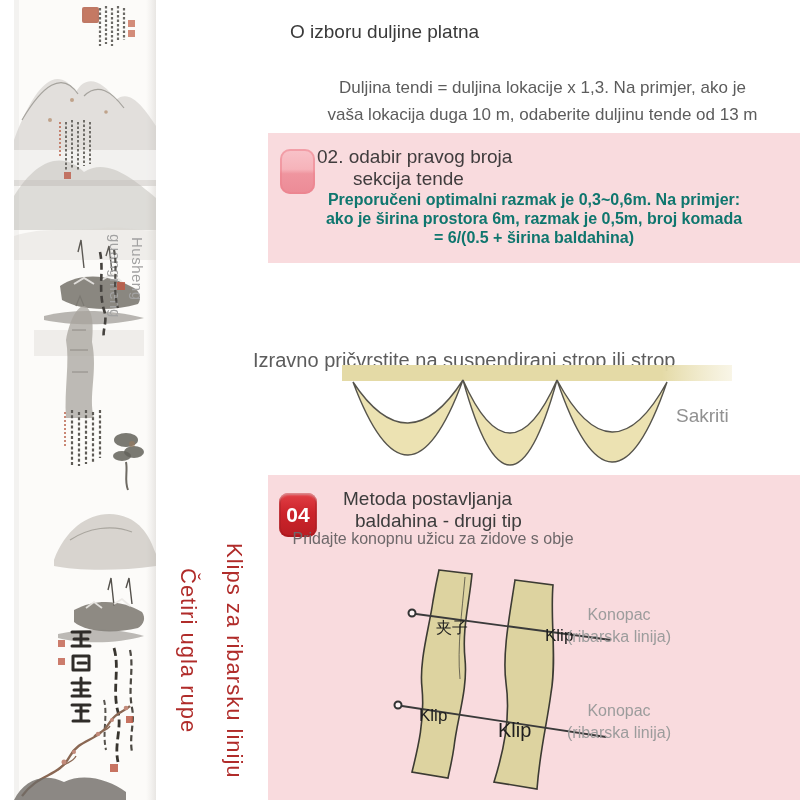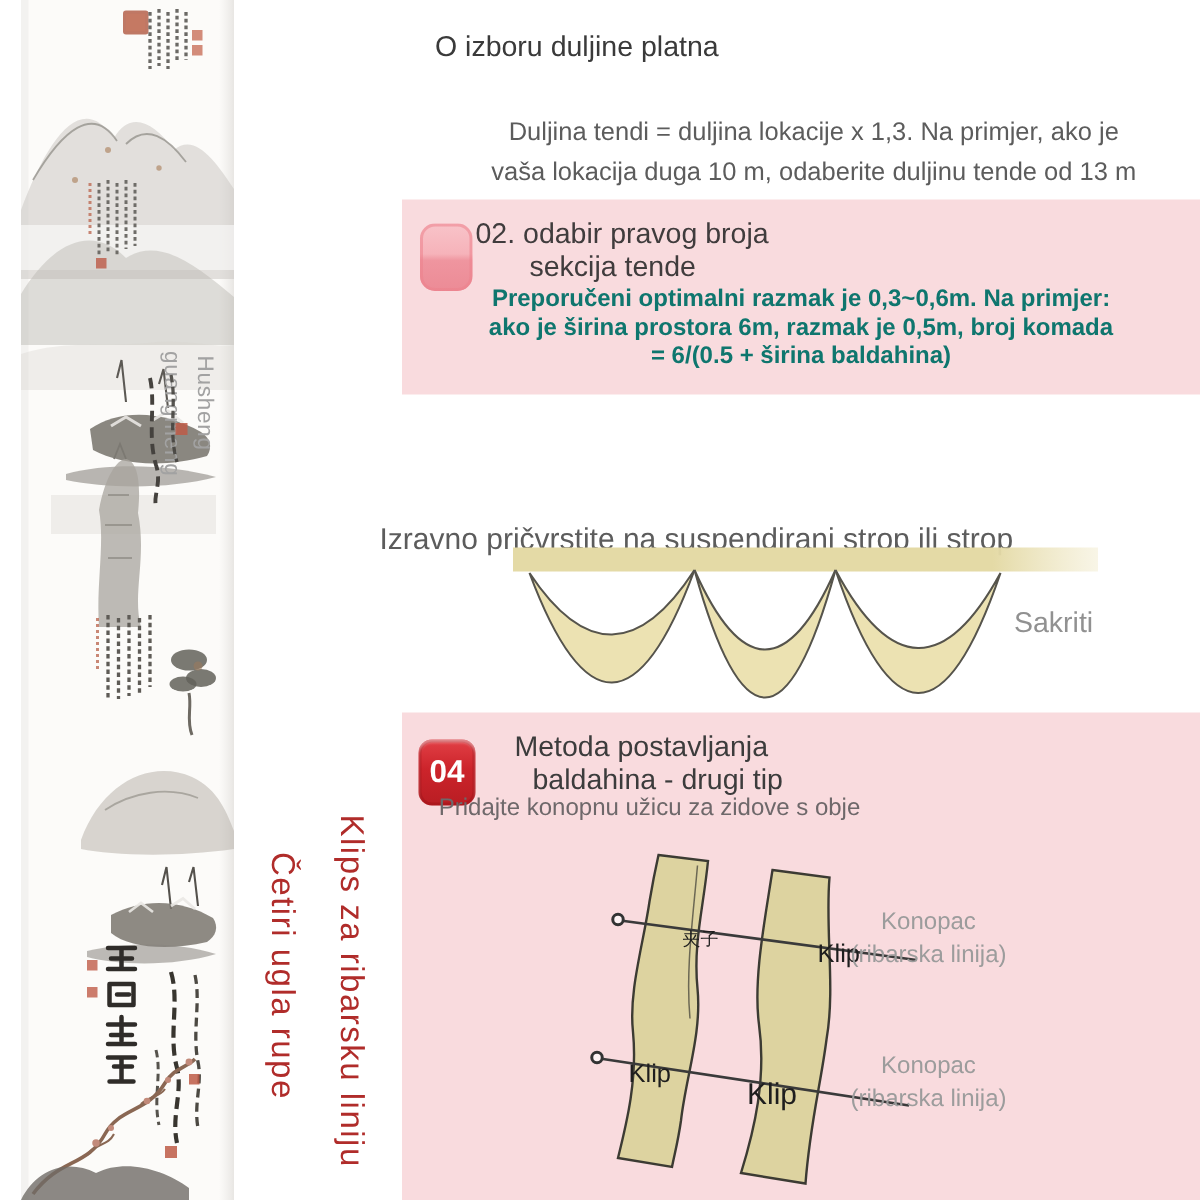--- a/index.html
+++ b/index.html
@@ -48,21 +48,21 @@
   #block04-h1{left:75px;top:13px;font-size:19px;color:#3c3c3c;}
   #block04-h2{left:75px;top:35px;font-size:19px;color:#3c3c3c;margin-left:12px;}
   #block04-body{left:10px;top:54px;width:310px;text-align:center;
     font-size:16px;line-height:19px;color:#6e686a;}
   #diagram-svg{left:60px;top:92px;width:460px;height:233px;}
   
   .rope-label{width:112px;text-align:center;font-size:16px;line-height:22px;color:#9c9c9c;}
   #rope-label-top{left:563px;top:604px;}
   #rope-label-bottom{left:563px;top:700px;}
   .clip-label{color:#1e1e1e;}
-  #clip-cn{left:455px;top:618px;font-size:12px;}
+  #clip-cn{left:436px;top:618px;font-size:16px;}
   #clip-top{left:545px;top:626px;font-size:17px;}
   #clip-bl{left:419px;top:706px;font-size:17px;}
   #clip-br{left:498px;top:719px;font-size:20px;}
 </style>
 </head>
 <body>
 
 <div id="stage">
 
   <svg id="scroll-art" class="abs" viewBox="0 0 142 800">

